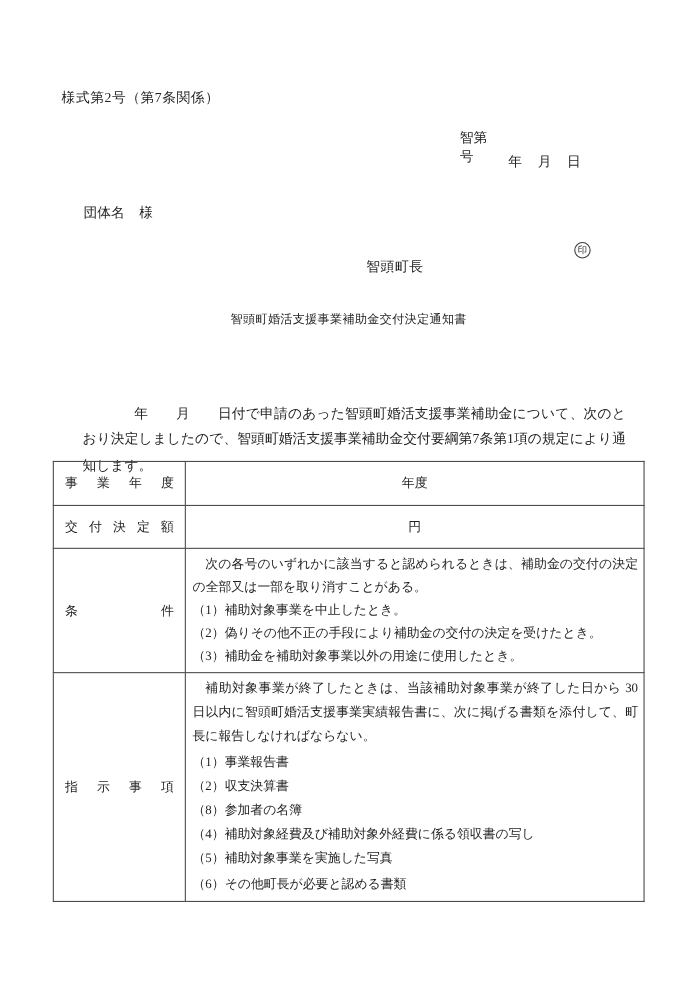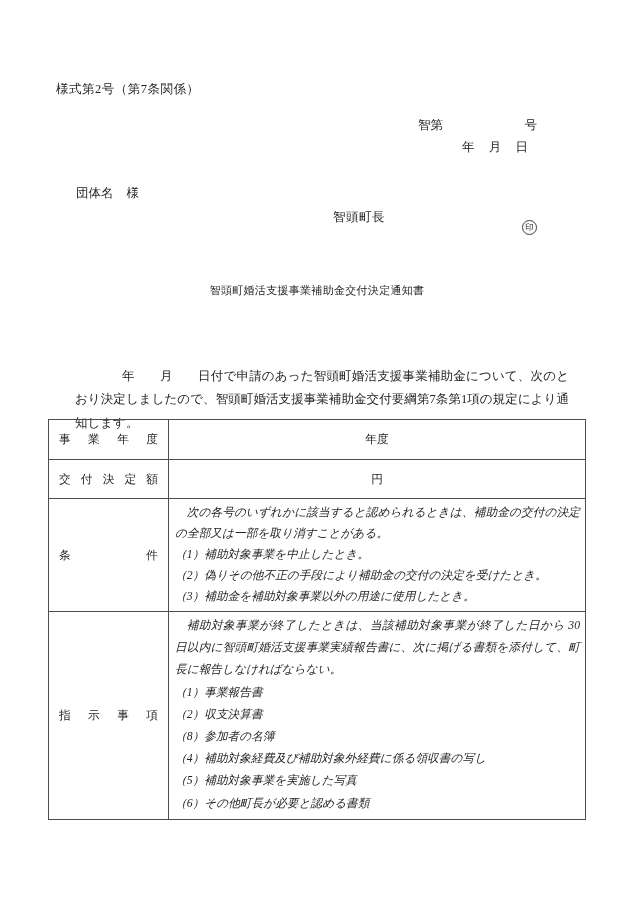--- a/index.html
+++ b/index.html
@@ -9,27 +9,27 @@
     position:relative;
     width:630px; height:903px;
     background:#ffffff;
     overflow:hidden;
     font-size:12.5px;
   }
   .abs { position:absolute; }
 
   .form-label { left:56px; top:81px; letter-spacing:0.5px; }
 
-  .doc-number { left:418px; top:117px; width:119px; display:flex; justify-content:space-between; }
+  .doc-number { left:418px; top:117px; width:119px; display:flex; justify-content:space-between;flex-direction:column; }
   .date-line  { left:462px; top:139px; width:66px;  display:flex; justify-content:space-between; }
 
   .addressee { left:76px; top:185px; }
   .addressee .gap { display:inline-block; width:13px; }
 
-  .sender { left:333px; top:209px; letter-spacing:0.5px; }
+  .sender { left:333px; top:234px; letter-spacing:0.5px; }
   .seal {
     left:522px; top:220px;
     width:15px; height:15px;
     border:1px solid #3c3c3c; border-radius:50%;
     display:flex; align-items:center; justify-content:center;
     font-size:8.5px; line-height:1; color:#2a2a2a;
   }
 
   .doc-title { left:2px; top:283px; width:630px; text-align:center; font-size:11px; letter-spacing:0.3px; }
 
@@ -52,21 +52,21 @@
   .notice-table td {
     border:1px solid #4d4d4d;
     vertical-align:middle;
   }
   .notice-table col.c1 { width:120px; }
   .label-cell { padding:0 10px; }
   .label-justify { display:flex; justify-content:space-between; width:100%; }
   .value-cell { text-align:center; padding:2px 4px; }
   .row-short td { height:40px; }
   .row-short2 td { height:39px; }
-  .content-cell { padding:3px 5px 4px 6px; vertical-align:top;font-style:italic; }
+  .content-cell { padding:3px 5px 4px 6px; vertical-align:top; }
   .content-cell .intro {
     text-indent:1em;
     text-align:justify;
     line-height:21px;
   }
   .content-cell .item { line-height:21px; }
   .content-cell.instr .intro, .content-cell.instr .item { line-height:22.2px; }
 </style>
 </head>
 <body>

